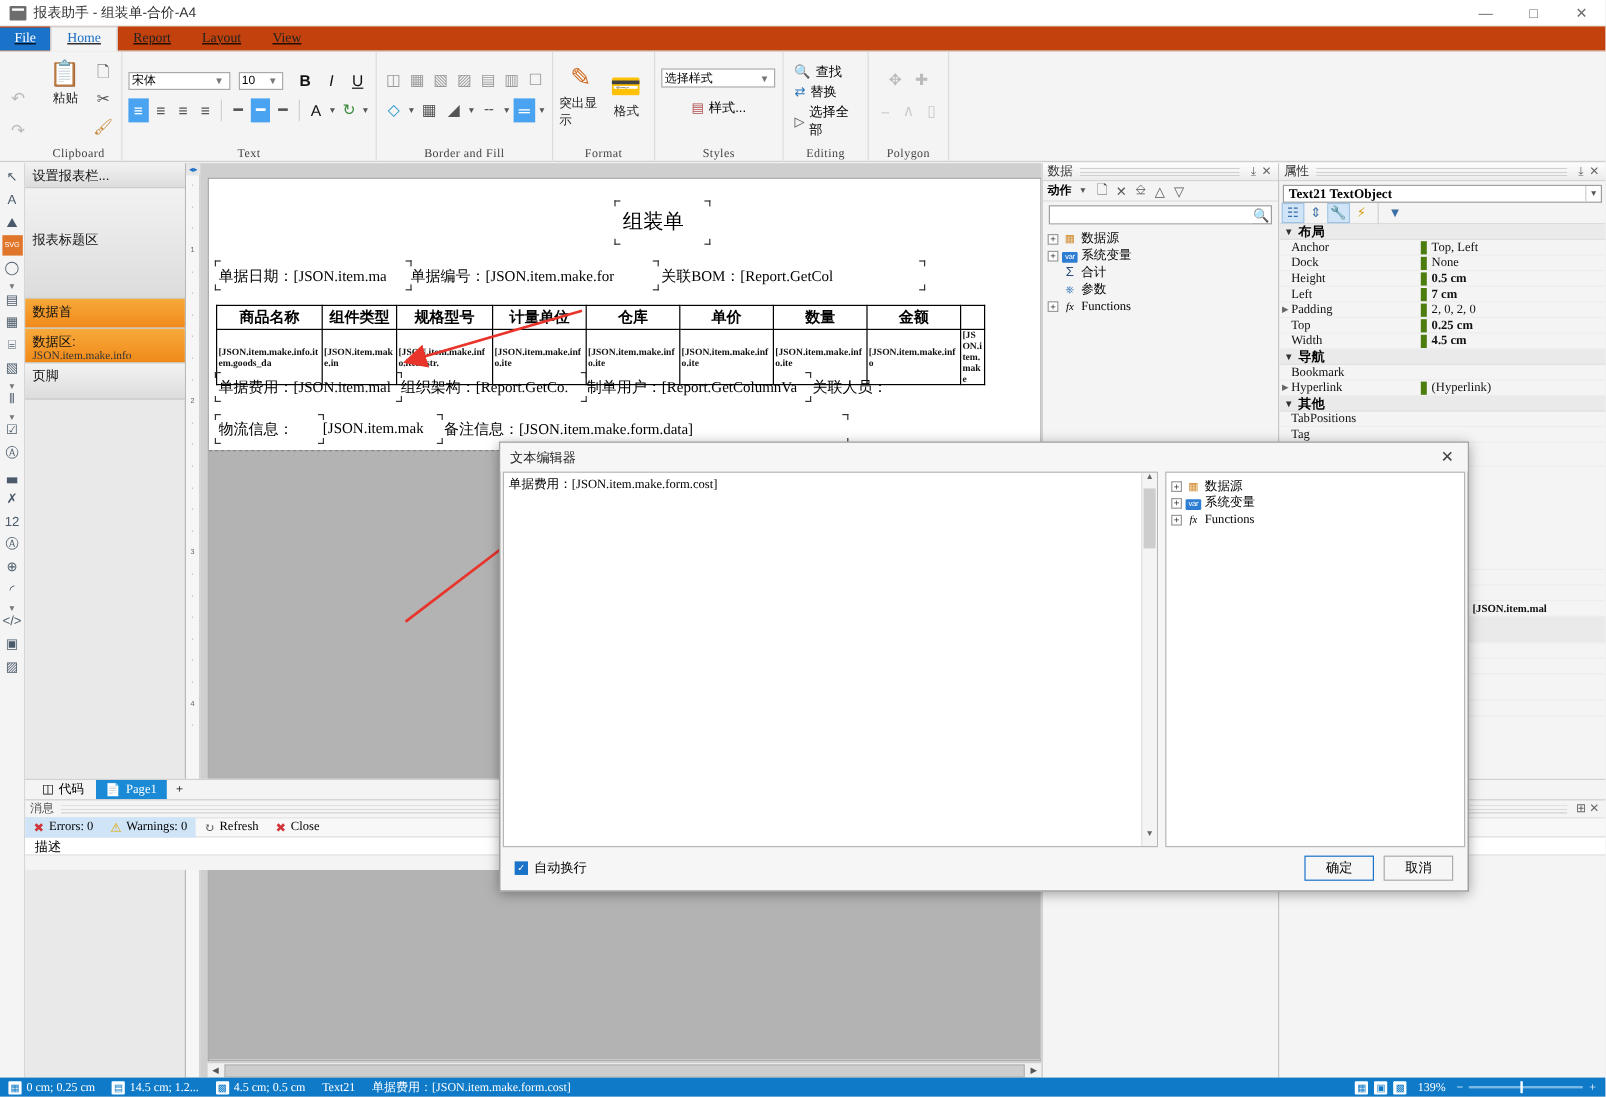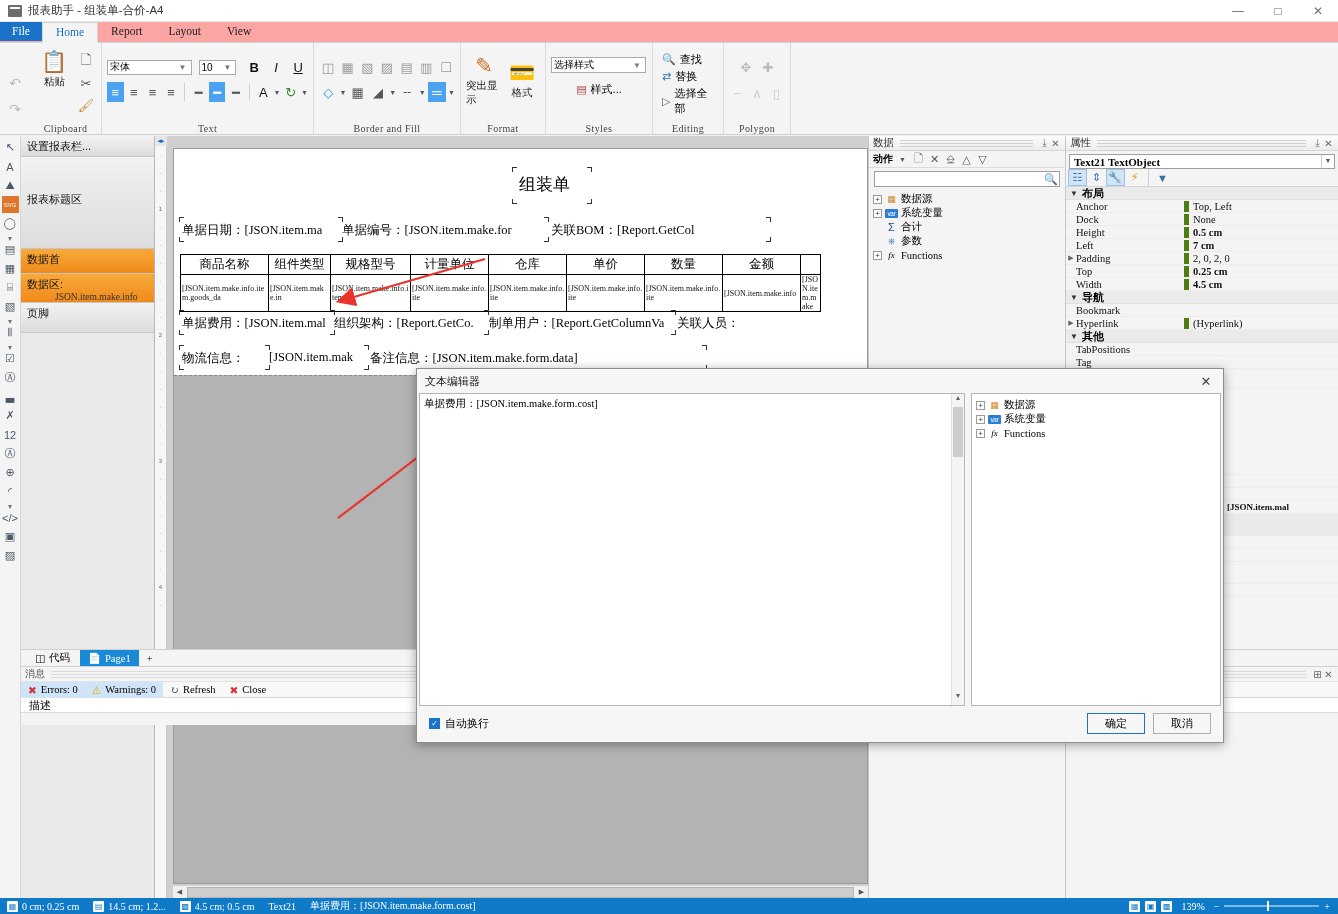--- a/index.html
+++ b/index.html
@@ -11,21 +11,21 @@
     position:relative; user-select:none;
   }
   
   #titlebar { height:22px; background:#ffffff; display:flex; align-items:center; border-bottom:1px solid #e8e8e8; }
   #titlebar .app-icon { width:14px; height:12px; margin:0 6px 0 8px; background:#6d6d6d; border-radius:1px; position:relative; }
   #titlebar .app-icon::after { content:""; position:absolute; left:2px; top:2px; right:2px; height:2px; background:#fff; }
   #titlebar .title-text { font-size:11.5px; color:#333; }
   #titlebar .wincontrols { margin-left:auto; display:flex; }
   #titlebar .wc { width:40px; height:22px; display:flex; align-items:center; justify-content:center; color:#6d6d6d; font-size:12px; }
   
-  #menubar { height:21px; background:#fca5a5; display:flex; align-items:flex-start; border-bottom:1px solid #d4d4d4; }
+  #menubar { height:21px; background:#c2410c; display:flex; align-items:center; border-bottom:1px solid #d4d4d4;text-decoration:underline; }
   .mtab { padding:3px 13px 4px 13px; font-size:11.5px; color:#222; font-family:"Liberation Serif","DejaVu Serif",serif; }
   .mtab.file { background:#1a73c8; color:#fff; width:42px; justify-content:center; display:flex; }
   .mtab.active { background:#f4f4f4; border:1px solid #d4d4d4; border-bottom:1px solid #f4f4f4; margin-bottom:-1px; color:#1a6fc4; }
   
   #ribbon { height:92px; background:#f4f4f4; border-bottom:1px solid #d0d0d0; display:flex; position:relative; }
   .rgroup { position:relative; height:92px; border-right:1px solid #dcdcdc; padding:4px 5px 0 5px; display:flex; flex-direction:column; }
   .rgroup .glabel { position:absolute; bottom:1px; left:0; right:0; text-align:center; font-size:10px; color:#444;
                     font-family:"Liberation Serif","DejaVu Serif",serif; letter-spacing:.4px; }
   .rrow { display:flex; align-items:center; gap:2px; }
   .btn { display:flex; align-items:center; justify-content:center; cursor:default; }
@@ -46,32 +46,32 @@
   #body { position:absolute; top:136px; left:0; right:0; bottom:16px; }
   
   #lefttools { position:absolute; left:0; top:0; width:21px; bottom:0; background:#f4f4f4; border-right:1px solid #d6d6d6;
                display:flex; flex-direction:column; align-items:center; padding-top:3px; }
   #lefttools .lt { width:17px; height:17px; display:flex; align-items:center; justify-content:center; font-size:11px; color:#4a5a6a; margin-bottom:2px; }
   #lefttools .dot { height:6px; font-size:8px; color:#777; margin-bottom:1px; }
   
   #bands { position:absolute; left:21px; top:0; width:134px; bottom:0; background:#e9e9e9; border-right:1px solid #b8b8b8; }
   .band { border-bottom:1px solid #c6c6c6; background:linear-gradient(#f2f2f2,#dcdcdc); padding:3px 6px; font-size:11px; color:#111; overflow:hidden; }
   .band.sel { background:linear-gradient(#f7a93b,#f08a1a); }
-  .band .sub { font-size:9.5px; color:#333; font-family:"Liberation Serif","DejaVu Serif",serif;margin-left:28px; }
+  .band .sub { font-size:9.5px; color:#333; font-family:"Liberation Serif","DejaVu Serif",serif; }
   
   #designer { position:absolute; left:155px; top:0; right:470px; bottom:0; background:#cfcfcf; overflow:hidden; }
   #hruler { position:absolute; left:12px; top:0; right:0; height:10px; background:#f6f6f6; border-bottom:1px solid #c9c9c9;
             font-size:7px; color:#555; font-family:"Liberation Mono","DejaVu Sans Mono",monospace; white-space:nowrap; overflow:hidden; padding-left:4px;}
   #vruler { position:absolute; left:0; top:10px; width:12px; bottom:0; background:#f6f6f6; border-right:1px solid #c9c9c9; }
   #collapse { position:absolute; left:0; top:0; width:12px; height:10px; background:#e6e6e6; font-size:7px; color:#1a6fc4;
               display:flex; align-items:center; justify-content:center; }
   #page { position:absolute; left:18px; top:12px; right:0; bottom:14px; background:#fff; border:1px solid #9a9a9a; overflow:hidden; }
   .rpttext { position:absolute; font-family:"Liberation Serif","DejaVu Serif",serif; white-space:nowrap; overflow:hidden; }
   .hnd { position:absolute; width:5px; height:5px; border:1px solid #333; border-right:none; border-bottom:none; }
-  .tbl { position:absolute; border-collapse:collapse; }
+  .tbl { position:absolute; border-collapse:collapse;font-weight:bold; }
   .tbl td { border:1px solid #000; font-family:"Liberation Serif","DejaVu Serif",serif; text-align:center; padding:0; }
   .tbl td.hdr { font-size:12.5px; height:20px; }
   .tbl td.cell { font-size:8px; line-height:9px; color:#111; word-break:break-all; padding:0 1px; text-align:left; height:22px; }
   #hscroll { position:absolute; left:18px; right:0; bottom:0; height:13px; background:#f0f0f0; border-top:1px solid #d0d0d0; display:flex; align-items:center; }
   #hscroll .arrow { width:13px; text-align:center; font-size:7px; color:#555; }
   #hscroll .thumb { height:11px; background:#cdcdcd; border:1px solid #b5b5b5; }
   
   #datapanel { position:absolute; right:273px; top:0; width:197px; bottom:0; background:#f4f4f4; border-left:1px solid #c8c8c8; }
   .ptitle { height:15px; display:flex; align-items:center; padding:0 4px; font-size:10.5px; color:#333;
             background:linear-gradient(#fdfdfd,#ececec); border-bottom:1px solid #d5d5d5; }

